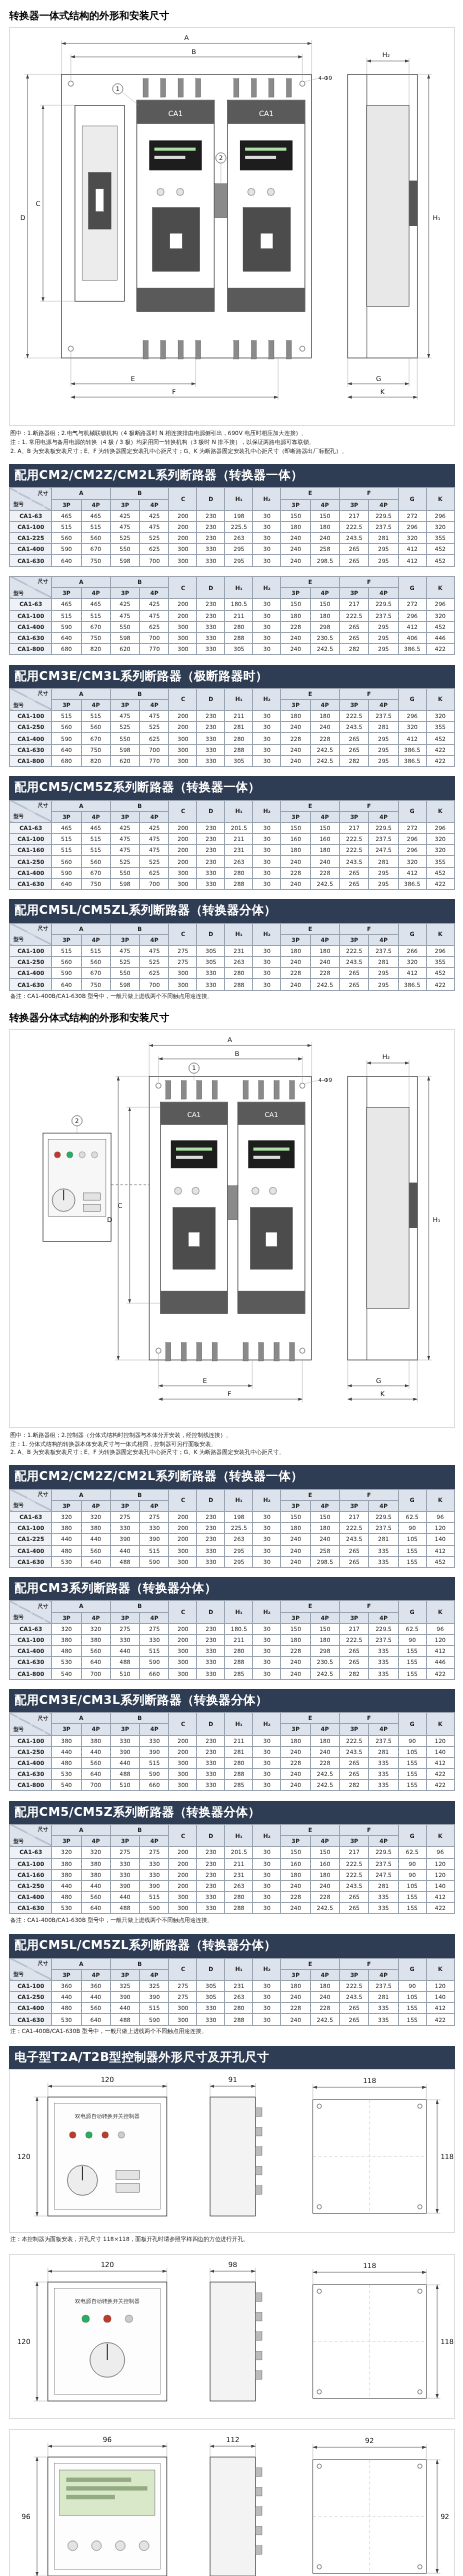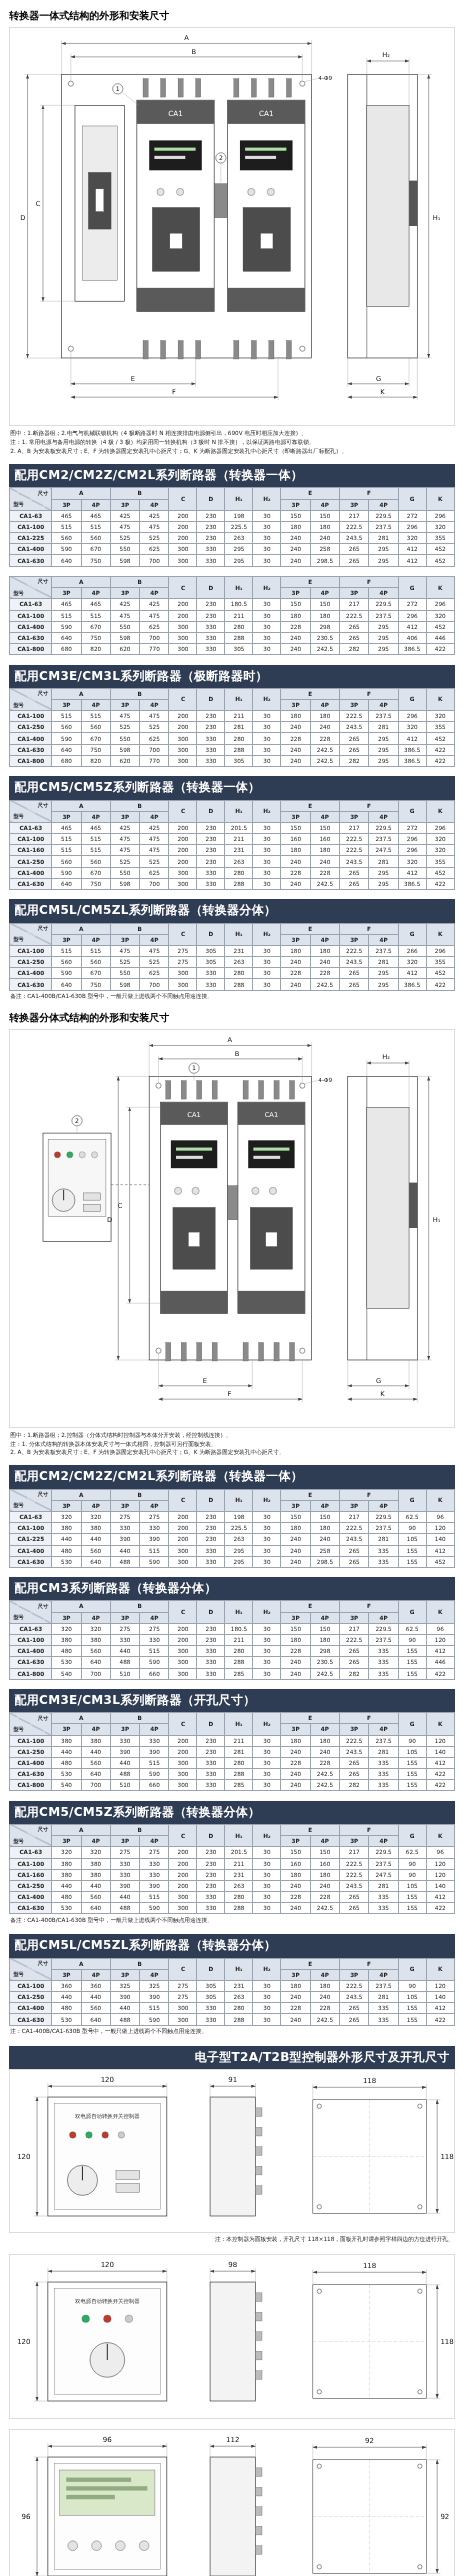--- a/index.html
+++ b/index.html
@@ -34,21 +34,21 @@
   table{width:100%;border-collapse:collapse;table-layout:fixed;font-size:5.7px;text-align:center;background:#fff;}
   th,td{border:0.5px solid #9aa3b0;padding:2.1px 0.5px;overflow:hidden;white-space:nowrap;}
   thead th{background:#dce3ec;font-weight:bold;font-size:5.7px;}
   th.single{width:26px;}
   th.corner{width:41px;padding:0;height:20.6px;position:relative;
     background:linear-gradient(to top right,#dce3ec calc(50% - 0.4px),#9aa3b0 calc(50% - 0.4px),#9aa3b0 calc(50% + 0.4px),#dce3ec calc(50% + 0.4px));}
   .c-top{position:absolute;top:1.5px;right:3.1px;font-size:5.2px;}
   .c-bot{position:absolute;bottom:1.5px;left:3.1px;font-size:5.2px;}
   td.model{background:#eef2f7;font-weight:bold;}
   .tbl-note{font-size:5.7px;color:#222;margin:2.6px 1px 0;}
-  .ctrl{margin-bottom:10.3px;text-align:right;}
+  .ctrl{margin-bottom:10.3px;}
   .note{font-size:5.7px;color:#222;margin:2.6px 1px 3.1px;}
 </style>
 </head>
 <body>
 
 <div class="page">
 
   <h2 class="sec-title">转换器一体式结构的外形和安装尺寸</h2>
 
   <div class="drawing">
@@ -1195,21 +1195,21 @@
             <td>242.5</td>
             <td>282</td>
             <td>335</td>
             <td>155</td>
             <td>422</td>
           </tr>
         </tbody>
       </table>
     </section>
   <section class="tblock">
-      <div class="tbl-title">配用CM3E/CM3L系列断路器（开孔尺寸）</div>
+      <div class="tbl-title">配用CM3E/CM3L系列断路器（转换器分体）</div>
       <table>
         <thead>
           <tr>
             <th class="corner" rowspan="2">
               <span class="c-top">尺寸</span>
               <span class="c-bot">型号</span>
             </th>
             <th colspan="2">A</th>
             <th colspan="2">B</th>
             <th rowspan="2" class="single">C</th>

